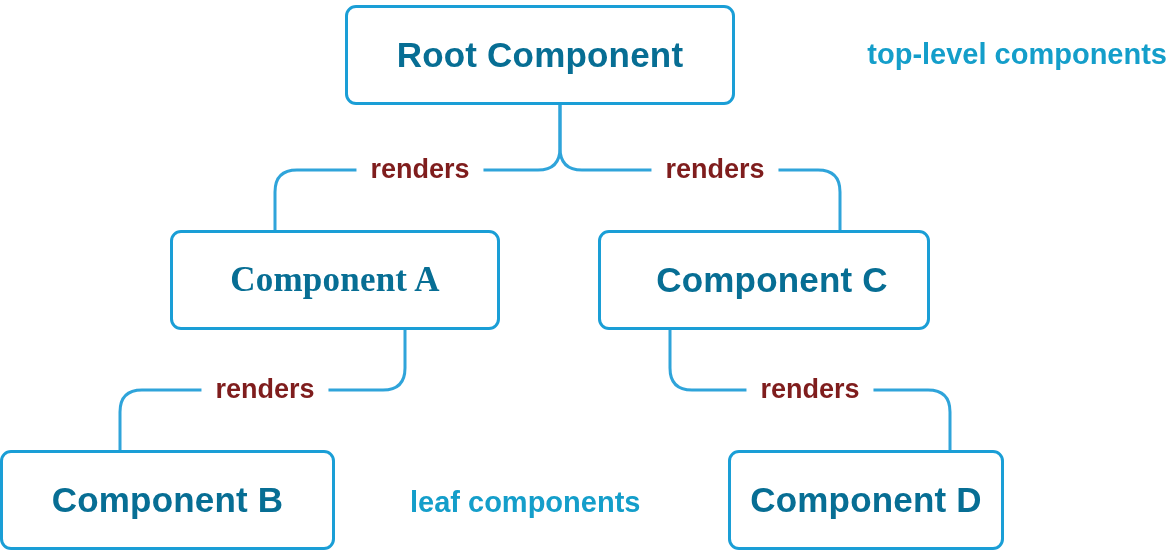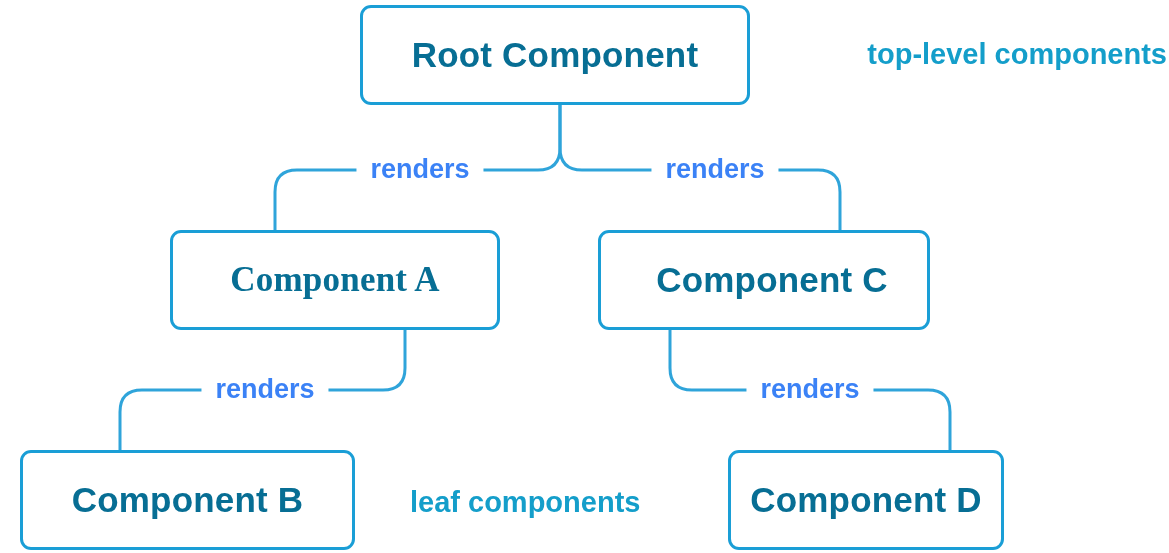--- a/index.html
+++ b/index.html
@@ -40,21 +40,21 @@
     color: #076e94;
     font-size: 35px;
     font-weight: 600;
     letter-spacing: 0.2px;
   }
   .edge-label {
     position: absolute;
     transform: translate(-50%, -50%);
     background: #ffffff;
     padding: 0 14px;
-    color: #3b82f6;
+    color: #7f1d1d;
     font-size: 27px;
     font-weight: 600;
     white-space: nowrap;
   }
   .annotation {
     position: absolute;
     color: #149eca;
     font-size: 29px;
     font-weight: 700;
     white-space: nowrap;
@@ -74,33 +74,33 @@
 
 <div class="canvas">
 
   <svg class="edges" width="1169" height="553" viewBox="0 0 1169 553" aria-hidden="true">
     <path d="M560 105 L560 148 Q560 170 538 170 L297 170 Q275 170 275 192 L275 230"></path>
     <path d="M560 105 L560 148 Q560 170 582 170 L818 170 Q840 170 840 192 L840 230"></path>
     <path d="M405 330 L405 368 Q405 390 383 390 L142 390 Q120 390 120 412 L120 450"></path>
     <path d="M670 330 L670 368 Q670 390 692 390 L928 390 Q950 390 950 412 L950 450"></path>
   </svg>
 
-  <div class="node" style="left:360px; top:5px; width:390px; height:100px;">
+  <div class="node" style="left:345px; top:5px; width:390px; height:100px;">
     <span>Root Component</span>
   </div>
 
   <div class="node" style="left:170px; top:230px; width:330px; height:100px;font-family:Liberation Serif, serif;">
     <span>Component A</span>
   </div>
 
   <div class="node" style="left:598px; top:230px; width:332px; height:100px;padding-left:16px;">
     <span>Component C</span>
   </div>
 
-  <div class="node" style="left:0px; top:450px; width:335px; height:100px;margin-left:20px;">
+  <div class="node" style="left:0px; top:450px; width:335px; height:100px;">
     <span>Component B</span>
   </div>
 
   <div class="node" style="left:728px; top:450px; width:276px; height:100px;">
     <span>Component D</span>
   </div>
 
   <div class="edge-label" style="left:420px; top:169px;">renders</div>
 
   <div class="edge-label" style="left:715px; top:169px;">renders</div>

